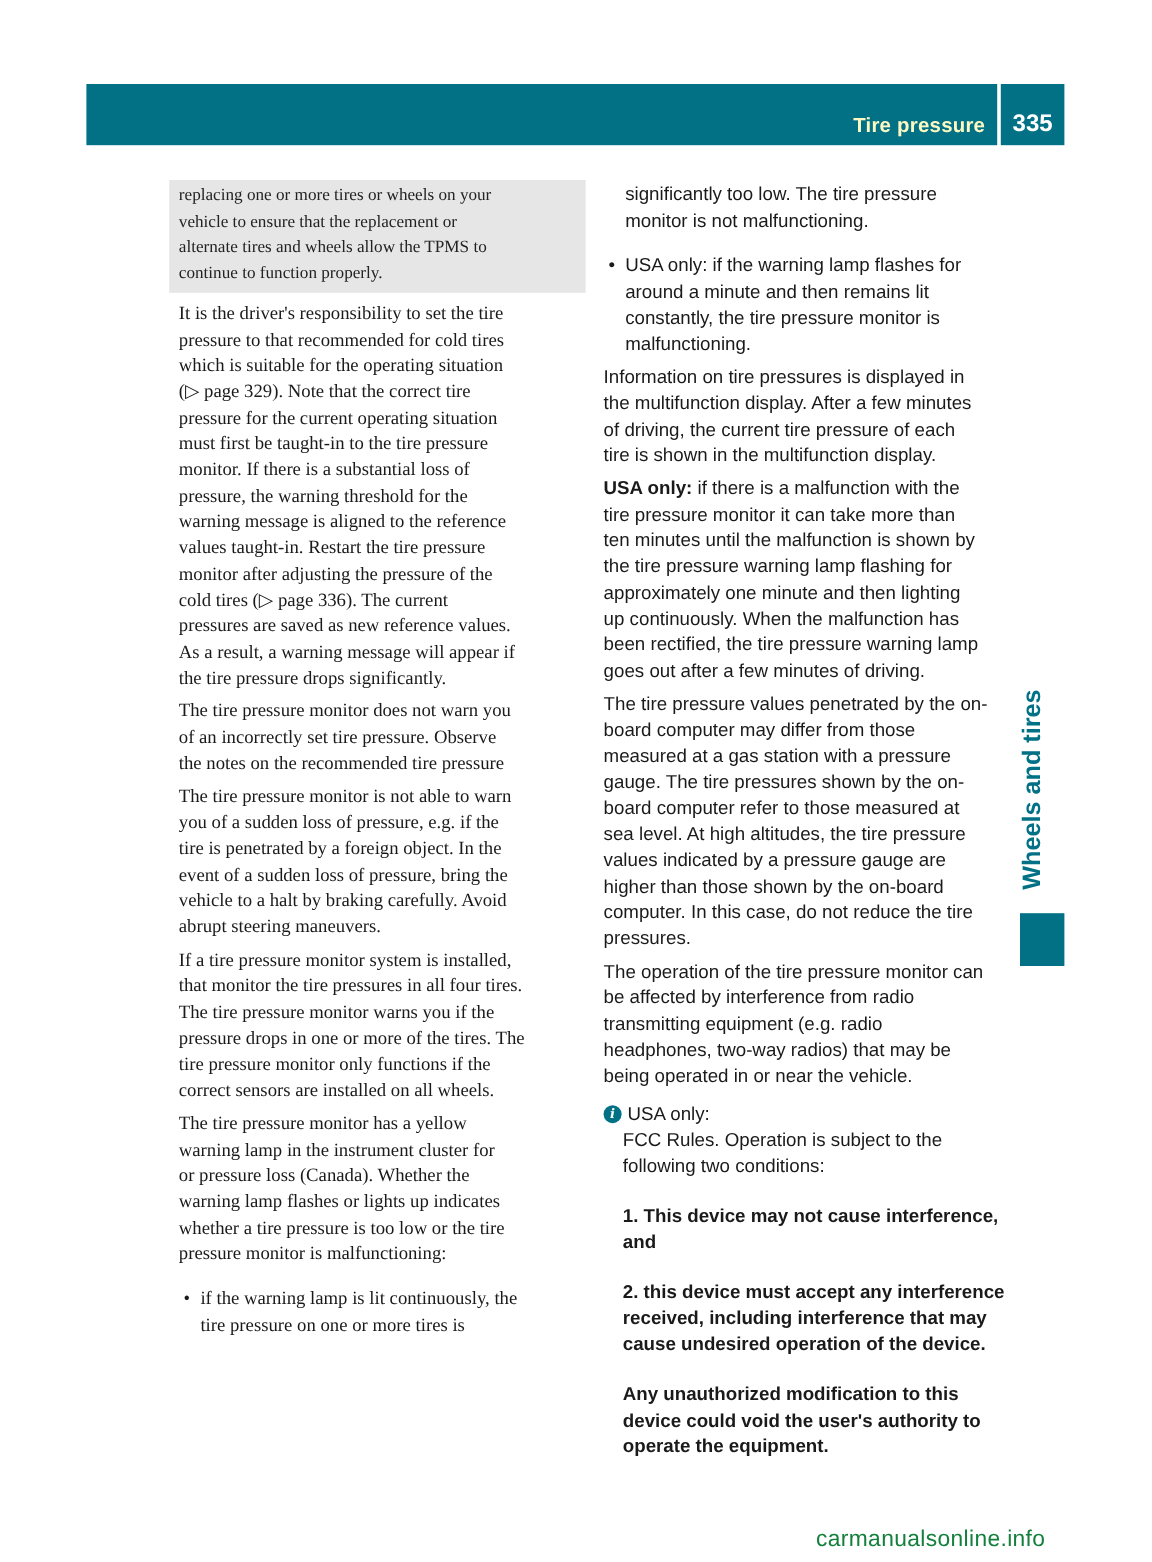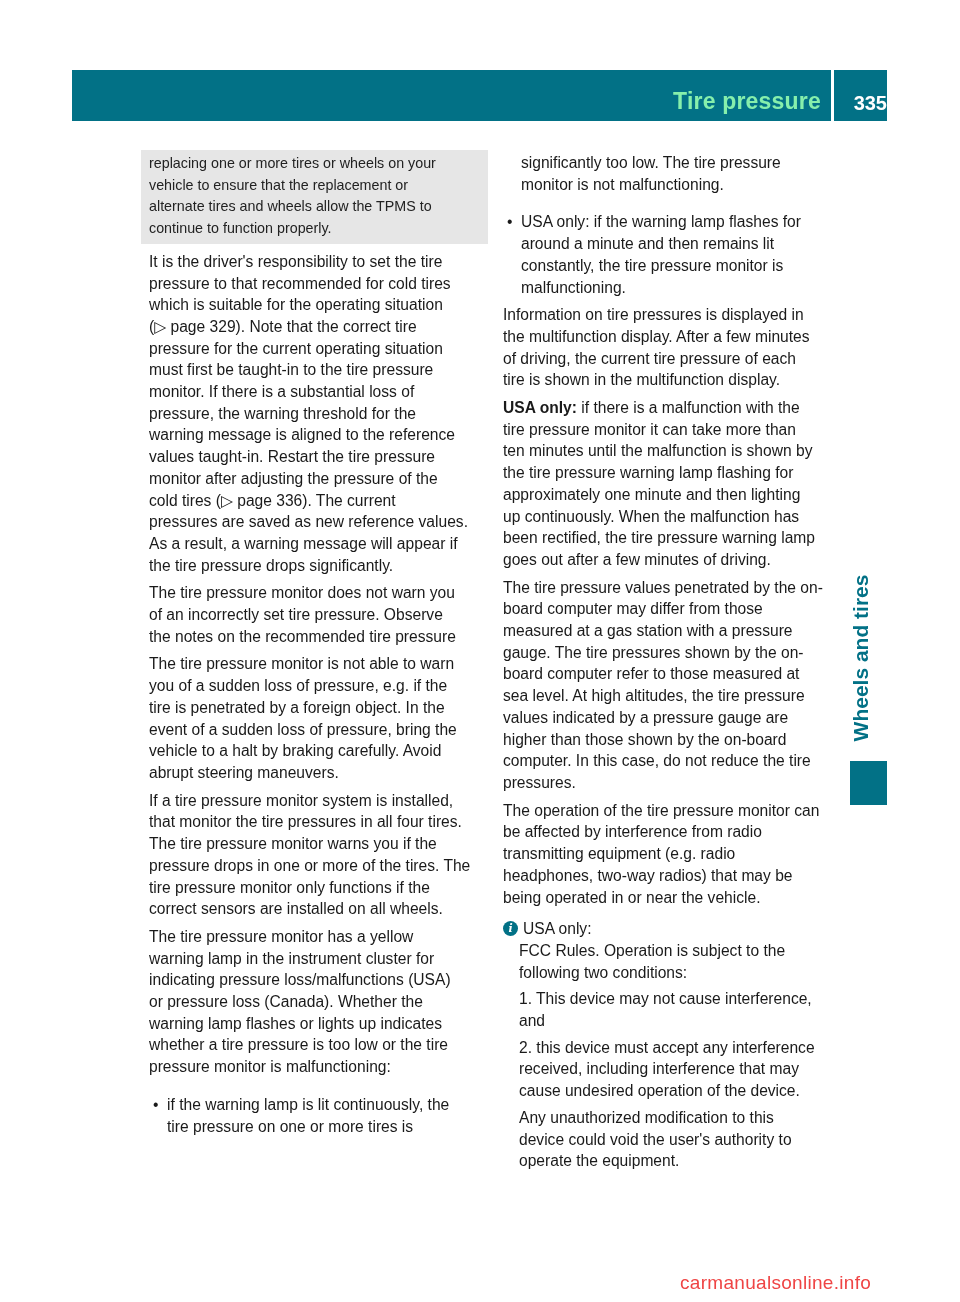--- a/index.html
+++ b/index.html
@@ -1,40 +1,40 @@
 <!DOCTYPE html>
 <html><head>
 <meta charset="utf-8">
 <style>
   html, body { margin:0; padding:0; background:#ffffff; }
   body { width:960px; height:1302px; position:relative; overflow:hidden;
          font-family:"Liberation Sans", sans-serif; color:#1a1a1a; }
   .header-bar { position:absolute; left:72px; top:70px; width:759px; height:51px; background:#027186; }
-  .header-title { position:absolute; right:10px; bottom:6px; color:#86efac; font-weight:bold; font-size:23px; letter-spacing:0.2px; }
+  .header-title { position:absolute; right:10px; bottom:6px; color:#fef9c3; font-weight:bold; font-size:17px; letter-spacing:0.2px; }
   .page-box { position:absolute; left:834px; top:70px; width:53px; height:51px; background:#027186; }
-  .page-num { position:absolute; left:0; right:0; bottom:6px; text-align:right; color:#fff; font-weight:bold; font-size:20px; }
+  .page-num { position:absolute; left:0; right:0; bottom:6px; text-align:center; color:#fff; font-weight:bold; font-size:20px; }
   .col { position:absolute; font-size:15.6px; line-height:21.7px; }
-  .col-left { left:149px; top:150px; width:333px; }
+  .col-left { left:149px; top:150px; width:333px;font-family:Liberation Serif, serif; }
   .col-right { left:503px; top:152px; width:335px; }
   .note-box { background:#e6e6e6; padding:3px 8px 4px 8px; margin:0 0 7px -8px; width:331px; font-size:14.3px; line-height:21.7px; color:#222; }
   .para { margin:0 0 6px 0; }
   .line { display:block; white-space:nowrap; }
   .bullet { position:relative; padding-left:18px; margin:16px 0 6px 0; }
   .bullet-dot { position:absolute; left:4px; top:0; }
   .bullet.cont { margin-top:0; }
   .bold { font-weight:bold; }
   .info { position:relative; padding-left:16px; margin-top:10px; }
   .info-icon { position:absolute; left:0; top:3px; width:15px; height:15px; border-radius:50%; background:#027186; color:#fff; font-family:"DejaVu Serif", serif; font-weight:bold; font-style:italic; font-size:11px; line-height:15px; text-align:center; }
   .info-head { display:block; margin-left:0; }
   .info-body { margin-left:0; }
-  .info-sub { margin:5px 0 0 0; }
+  .info-sub { margin:20px 0 0 0;font-weight:bold; }
   .side-tab-text { position:absolute; left:848px; top:565px; width:26px; height:185px; }
   .side-tab-text span { position:absolute; left:50%; top:50%; transform:translate(-50%,-50%) rotate(-90deg); white-space:nowrap; color:#027186; font-weight:bold; font-size:21px; }
   .side-block { position:absolute; left:850px; top:761px; width:37px; height:44px; background:#027186; }
-  .watermark { position:absolute; left:680px; top:1272px; color:#ef4444; font-size:19px; letter-spacing:0.3px; }
+  .watermark { position:absolute; left:680px; top:1272px; color:#15803d; font-size:19px; letter-spacing:0.3px; }
 </style>
 </head>
 <body>
 
 <div class="header-bar">
   <span class="header-title">Tire pressure</span>
 </div>
 <div class="page-box">
   <span class="page-num">335</span>
 </div>
@@ -85,21 +85,20 @@
       <span class="line">If a tire pressure monitor system is installed,</span>
       <span class="line">that monitor the tire pressures in all four tires.</span>
       <span class="line">The tire pressure monitor warns you if the</span>
       <span class="line">pressure drops in one or more of the tires. The</span>
       <span class="line">tire pressure monitor only functions if the</span>
       <span class="line">correct sensors are installed on all wheels.</span>
     </div>
   <div class="para">
       <span class="line">The tire pressure monitor has a yellow</span>
       <span class="line">warning lamp in the instrument cluster for</span>
-      <span class="line">indicating pressure loss/malfunctions (USA)</span>
       <span class="line">or pressure loss (Canada). Whether the</span>
       <span class="line">warning lamp flashes or lights up indicates</span>
       <span class="line">whether a tire pressure is too low or the tire</span>
       <span class="line">pressure monitor is malfunctioning:</span>
     </div>
   <div class="bullet">
     <span class="bullet-dot">•</span>
     <div>
         <span class="line">if the warning lamp is lit continuously, the</span>
         <span class="line">tire pressure on one or more tires is</span>

